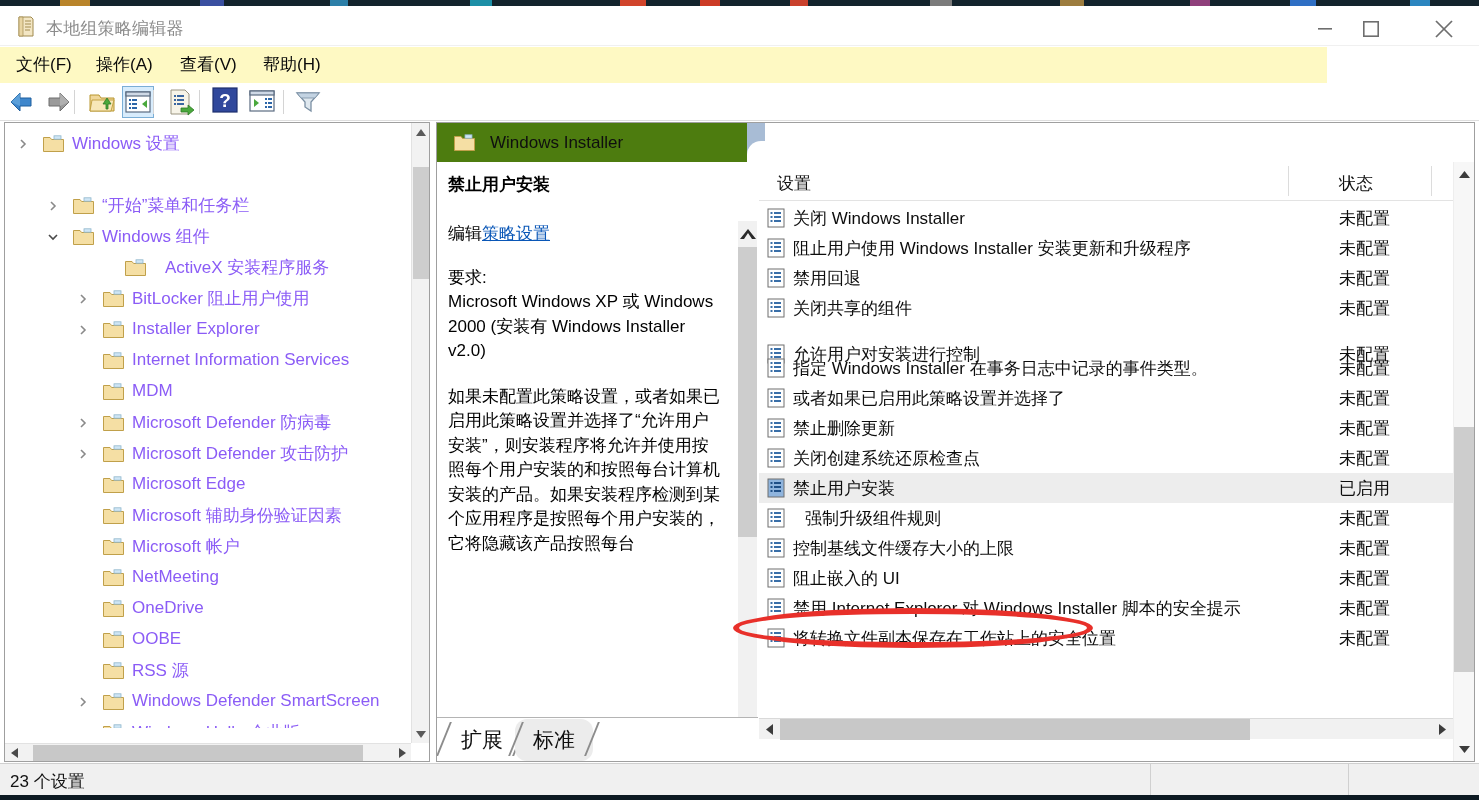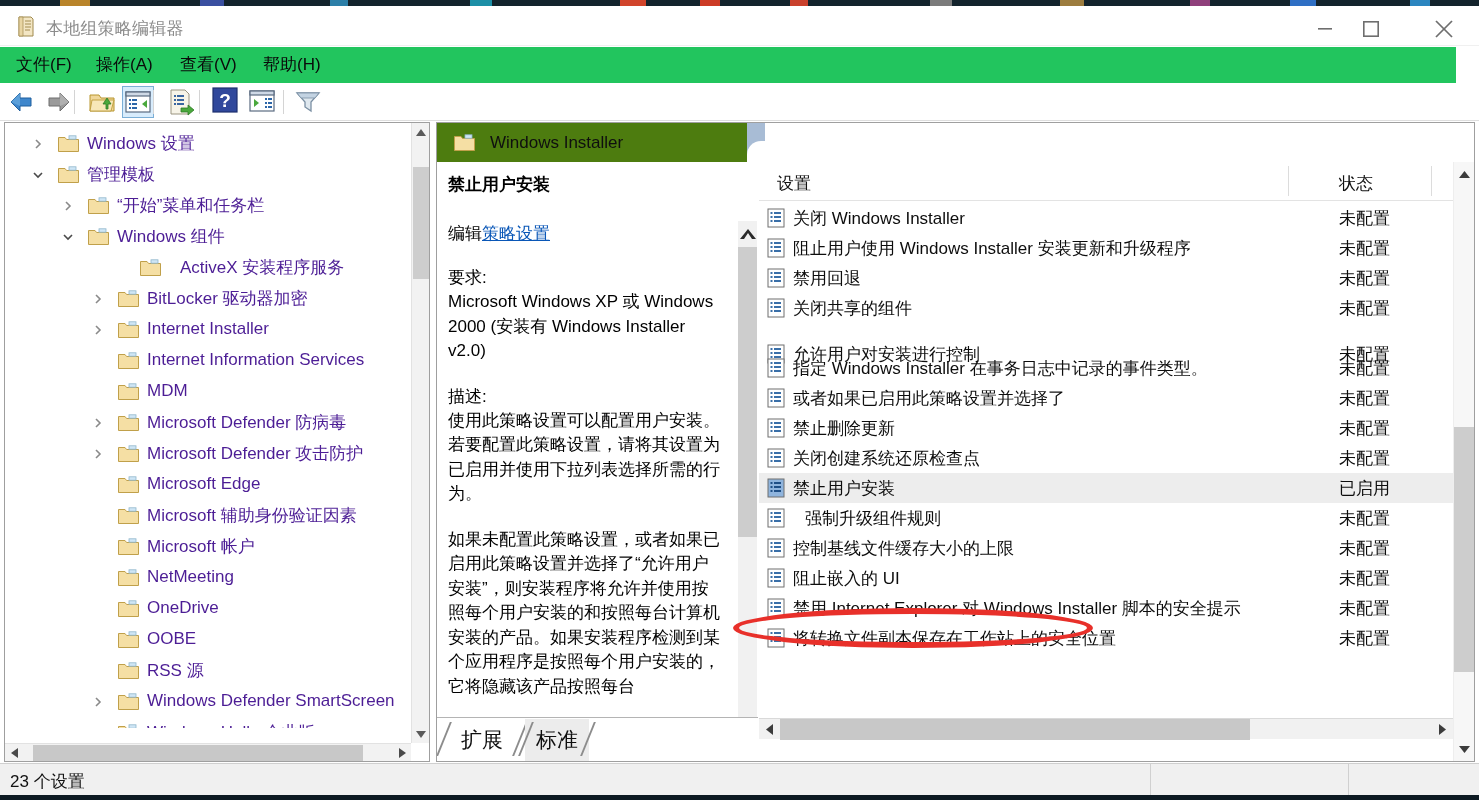--- a/index.html
+++ b/index.html
@@ -39,22 +39,22 @@
     position: absolute; top: 6px; width: 46px; height: 34px;
     cursor: default;
   }
   .win-btn svg { position:absolute; left:50%; top:50%; transform: translate(-50%,-50%); }
   .btn-min { right: 131px; }
   .btn-max { right: 85px; }
   .btn-close { right: 12px; }
 
   
   .menubar {
-    position: absolute; left: 0; top: 47px; width: 1456px; height: 36px;
-    background: #22c55e;
+    position: absolute; left: 0; top: 47px; width: 1327px; height: 36px;
+    background: #fef9c3;
   }
   .menu-item {
     position: absolute; top: 6px; height: 25px;
     font-size: 17px; color: #0a0a0a; white-space: nowrap;
     padding: 0 4px;
   }
 
   
   .toolbar {
     position: absolute; left: 0; top: 83px; width: 1479px; height: 38px;
@@ -74,23 +74,23 @@
   .tree-pane {
     position: absolute; left: 4px; top: 0; width: 426px; height: 640px;
     border: 1px solid #9f9f9f; background: #ffffff;
     overflow: hidden;
   }
   .tree-inner {
     position: absolute; left: 0; top: 0; width: 407px; height: 605px;
     overflow: hidden;
   }
   .tree-row {
-    position: absolute; left: 15px; height: 31px; width: 407px;
+    position: absolute; left: 0; height: 31px; width: 407px;
     display: flex; align-items: center;
-    font-size: 17px; color: #4c1d95; white-space: nowrap;
+    font-size: 17px; color: #8b5cf6; white-space: nowrap;
   }
   .tr-chev {
     width: 16px; height: 16px; flex: 0 0 16px; position: relative;
   }
   .tr-chev svg { position:absolute; left:0; top:0; }
   .tr-ico { flex: 0 0 22px; width: 22px; height: 18px; margin-right: 7px; position: relative;}
   .tr-label { padding: 2px 4px 3px 0; }
 
   
   .vsb {
@@ -410,33 +410,20 @@
                 <path d="M6 4 L10 8 L6 12" fill="none" stroke="#8a8a8a" stroke-width="1.6"></path>
               </svg>
             </span>
             <span style="flex: 0 0 12px;"></span>
             <span class="tr-ico"><svg width="21" height="17" viewBox="0 0 21 17">
                 <path d="M0.5 2.5 H7 L8.6 4.5 H20.5 V16.5 H0.5 Z" fill="#f5dfa4" stroke="#c0a04a" stroke-width="1"></path>
                 <rect x="11" y="0.8" width="7" height="3.4" fill="#cfe6f5" stroke="#8fb6cc" stroke-width=".8"></rect>
               </svg></span>
             <span class="tr-label">Windows 设置</span>
           </div>
-          <div class="tree-row" style="top: 36px; padding-left: 10px;">
-            <span class="tr-chev">
-              <svg width="16" height="16" viewBox="0 0 16 16">
-                <path d="M4 6 L8 10 L12 6" fill="none" stroke="#4a4a4a" stroke-width="1.6"></path>
-              </svg>
-            </span>
-            <span style="flex: 0 0 12px;"></span>
-            <span class="tr-ico"><svg width="21" height="17" viewBox="0 0 21 17">
-                <path d="M0.5 2.5 H7 L8.6 4.5 H20.5 V16.5 H0.5 Z" fill="#f5dfa4" stroke="#c0a04a" stroke-width="1"></path>
-                <rect x="11" y="0.8" width="7" height="3.4" fill="#cfe6f5" stroke="#8fb6cc" stroke-width=".8"></rect>
-              </svg></span>
-            <span class="tr-label">管理模板</span>
-          </div>
           <div class="tree-row" style="top: 67px; padding-left: 40px;">
             <span class="tr-chev">
               <svg width="16" height="16" viewBox="0 0 16 16">
                 <path d="M6 4 L10 8 L6 12" fill="none" stroke="#8a8a8a" stroke-width="1.6"></path>
               </svg>
             </span>
             <span style="flex: 0 0 12px;"></span>
             <span class="tr-ico"><svg width="21" height="17" viewBox="0 0 21 17">
                 <path d="M0.5 2.5 H7 L8.6 4.5 H20.5 V16.5 H0.5 Z" fill="#f5dfa4" stroke="#c0a04a" stroke-width="1"></path>
                 <rect x="11" y="0.8" width="7" height="3.4" fill="#cfe6f5" stroke="#8fb6cc" stroke-width=".8"></rect>
@@ -469,34 +456,34 @@
             <span class="tr-chev">
               <svg width="16" height="16" viewBox="0 0 16 16">
                 <path d="M6 4 L10 8 L6 12" fill="none" stroke="#8a8a8a" stroke-width="1.6"></path>
               </svg>
             </span>
             <span style="flex: 0 0 12px;"></span>
             <span class="tr-ico"><svg width="21" height="17" viewBox="0 0 21 17">
                 <path d="M0.5 2.5 H7 L8.6 4.5 H20.5 V16.5 H0.5 Z" fill="#f5dfa4" stroke="#c0a04a" stroke-width="1"></path>
                 <rect x="11" y="0.8" width="7" height="3.4" fill="#cfe6f5" stroke="#8fb6cc" stroke-width=".8"></rect>
               </svg></span>
-            <span class="tr-label">BitLocker 驱动器加密</span>
+            <span class="tr-label">BitLocker 阻止用户使用</span>
           </div>
           <div class="tree-row" style="top: 191px; padding-left: 70px;">
             <span class="tr-chev">
               <svg width="16" height="16" viewBox="0 0 16 16">
                 <path d="M6 4 L10 8 L6 12" fill="none" stroke="#8a8a8a" stroke-width="1.6"></path>
               </svg>
             </span>
             <span style="flex: 0 0 12px;"></span>
             <span class="tr-ico"><svg width="21" height="17" viewBox="0 0 21 17">
                 <path d="M0.5 2.5 H7 L8.6 4.5 H20.5 V16.5 H0.5 Z" fill="#f5dfa4" stroke="#c0a04a" stroke-width="1"></path>
                 <rect x="11" y="0.8" width="7" height="3.4" fill="#cfe6f5" stroke="#8fb6cc" stroke-width=".8"></rect>
               </svg></span>
-            <span class="tr-label">Internet Installer</span>
+            <span class="tr-label">Installer Explorer</span>
           </div>
           <div class="tree-row" style="top: 222px; padding-left: 70px;">
             <span class="tr-chev"></span>
             <span style="flex: 0 0 12px;"></span>
             <span class="tr-ico"><svg width="21" height="17" viewBox="0 0 21 17">
                 <path d="M0.5 2.5 H7 L8.6 4.5 H20.5 V16.5 H0.5 Z" fill="#f5dfa4" stroke="#c0a04a" stroke-width="1"></path>
                 <rect x="11" y="0.8" width="7" height="3.4" fill="#cfe6f5" stroke="#8fb6cc" stroke-width=".8"></rect>
               </svg></span>
             <span class="tr-label">Internet Information Services</span>
           </div>
@@ -665,24 +652,20 @@
       <div class="rp-header-notch"></div>
 
       <div class="desc-col">
         <div class="desc-title">禁止用户安装</div>
         <div class="desc-edit"><span>编辑</span><a href="#">策略设置</a></div>
         <div class="desc-block">
           <span class="lbl">要求:</span>
           <span class="desc-body">Microsoft Windows XP 或 Windows 2000 (安装有 Windows Installer v2.0)</span>
         </div>
         <div class="desc-block">
-          <span class="lbl">描述:</span>
-          <span class="desc-body">使用此策略设置可以配置用户安装。若要配置此策略设置，请将其设置为已启用并使用下拉列表选择所需的行为。</span>
-        </div>
-        <div class="desc-block">
           <span class="desc-body">如果未配置此策略设置，或者如果已启用此策略设置并选择了“允许用户安装”，则安装程序将允许并使用按照每个用户安装的和按照每台计算机安装的产品。如果安装程序检测到某个应用程序是按照每个用户安装的，它将隐藏该产品按照每台</span>
         </div>
       </div>
 
       <div class="desc-sb">
         <div class="arrow up">
           <svg width="16" height="10">
               <path d="M8 0 L16 10 H12 L8 4 L4 10 H0 Z" fill="#2b2b2b"></path>
             </svg>
         </div>
@@ -954,21 +937,21 @@
           </div>
         </div>
       </div>
 
       <div class="tabstrip">
         <div class="tab active" style="left:6px; width:78px;">
           <span class="slant-l"></span>
           <span class="tabtext">扩展</span>
           <span class="slant-r"></span>
         </div>
-        <div class="tab inactive" style="left:88px; width:64px;">
+        <div class="tab inactive" style="left:78px; width:78px;border-radius:12px;">
           <span class="slant-l"></span>
           <span class="tabtext">标准</span>
           <span class="slant-r"></span>
         </div>
       </div>
     </div>
 
     <div class="annot-ellipse" style="border-color: rgb(232, 48, 42);"></div>
   </div>
 

